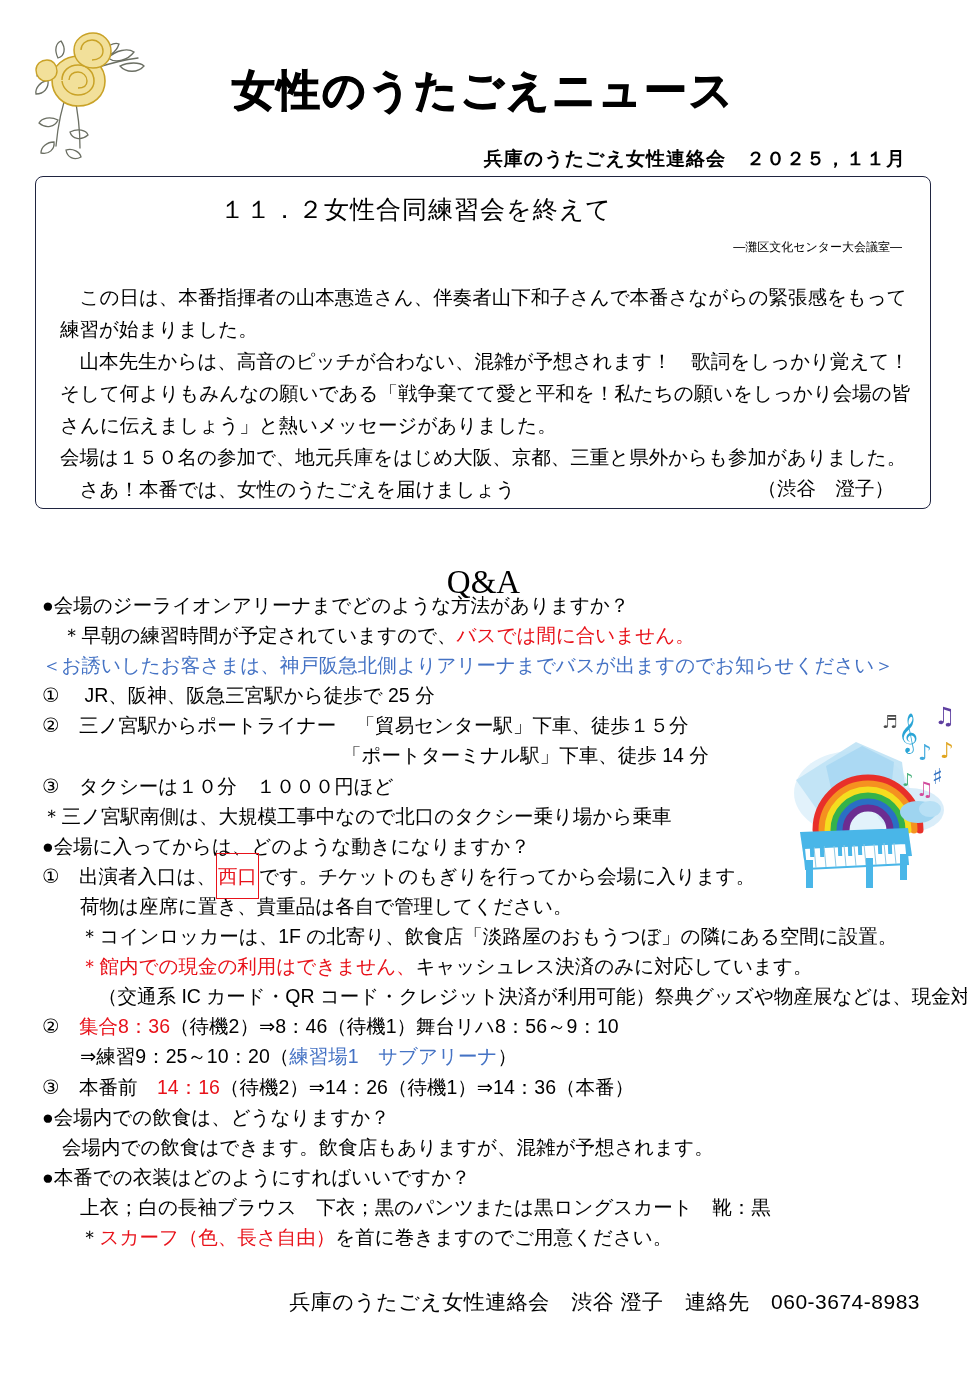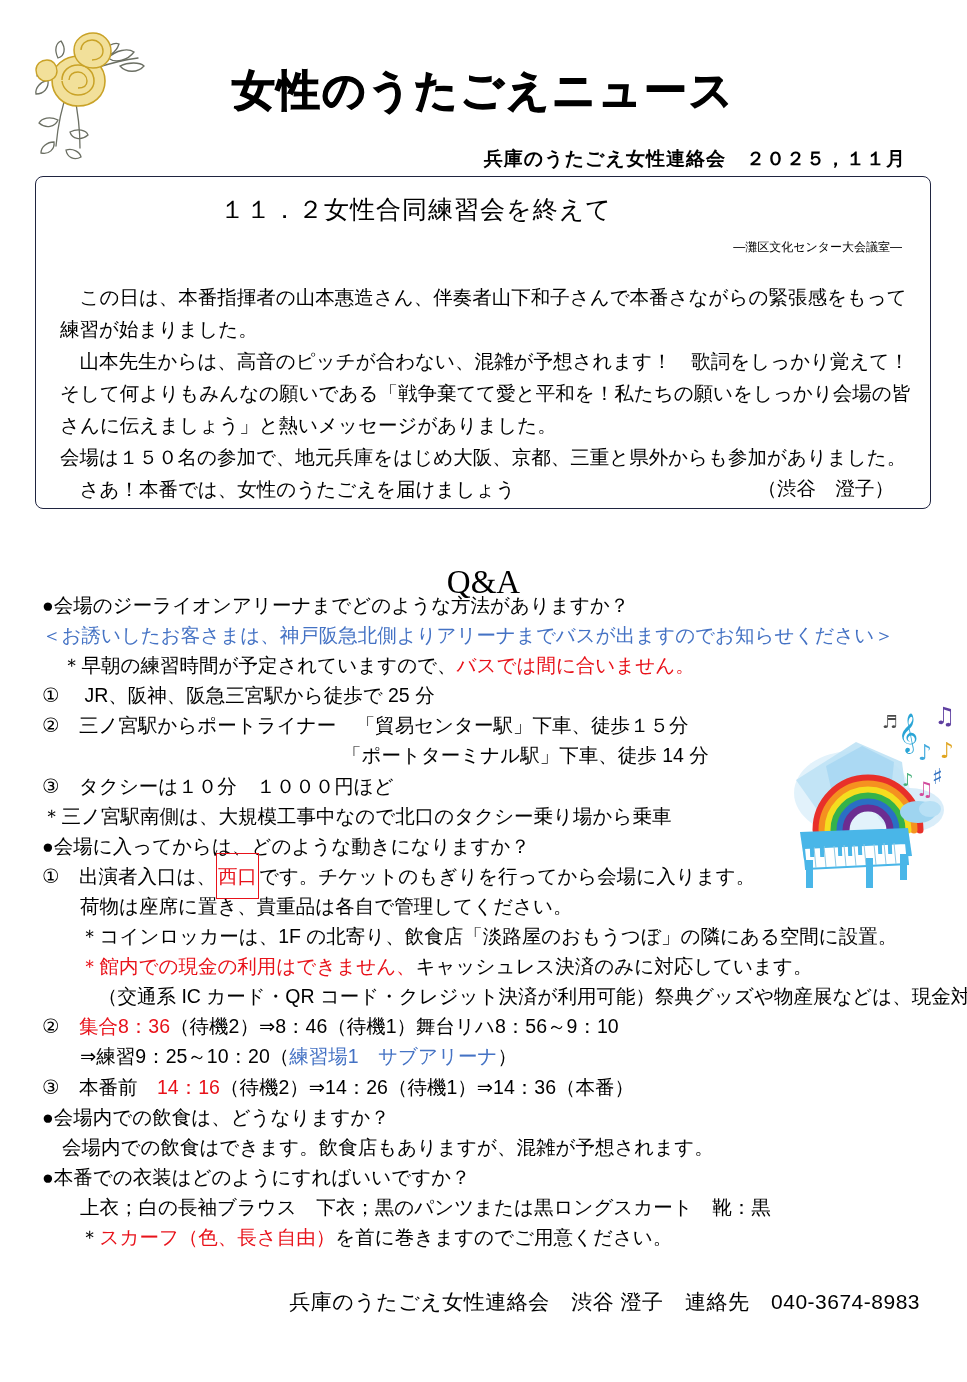--- a/index.html
+++ b/index.html
@@ -275,23 +275,23 @@
         <text x="92" y="40" font-size="18" fill="#4b4b4b" font-family="'DejaVu Sans',sans-serif">♬</text>
         <text x="112" y="98" font-size="18" fill="#45b07a" font-family="'DejaVu Sans',sans-serif">♪</text>
       </g>
     </svg>
   </div>
 
   <div class="qa-body">
 
     <p class="ln">●会場のジーライオンアリーナまでどのような方法がありますか？</p>
 
+    <p class="ln i1"><span>＊早朝の練習時間が予定されていますので、</span><span class="red">バスでは間に合いません。</span></p>
+
     <p class="ln blue">＜お誘いしたお客さまは、神戸阪急北側よりアリーナまでバスが出ますのでお知らせください＞</p>
-
-    <p class="ln i1"><span>＊早朝の練習時間が予定されていますので、</span><span class="red">バスでは間に合いません。</span></p>
 
     <p class="ln">①　 JR、阪神、阪急三宮駅から徒歩で 25 分</p>
     <p class="ln">②　三ノ宮駅からポートライナー　「貿易センター駅」下車、徒歩１５分</p>
     <p class="ln i-far">「ポートターミナル駅」下車、徒歩 14 分</p>
     <p class="ln">③　タクシーは１０分　１０００円ほど</p>
     <p class="ln">＊三ノ宮駅南側は、大規模工事中なので北口のタクシー乗り場から乗車</p>
 
     <p class="ln">●会場に入ってからは、どのような動きになりますか？</p>
 
     <p class="ln"><span>①　出演者入口は、</span><span class="boxed-red">西口</span><span>です。チケットのもぎりを行ってから会場に入ります。</span></p>
@@ -312,15 +312,15 @@
     <p class="ln">●会場内での飲食は、どうなりますか？</p>
     <p class="ln i1">会場内での飲食はできます。飲食店もありますが、混雑が予想されます。</p>
 
     <p class="ln">●本番での衣装はどのようにすればいいですか？</p>
     <p class="ln i2">上衣；白の長袖ブラウス　下衣；黒のパンツまたは黒ロングスカート　靴：黒</p>
 
     <p class="ln i2"><span>＊</span><span class="red">スカーフ（色、長さ自由）</span><span>を首に巻きますのでご用意ください。</span></p>
 
   </div>
 
-  <div class="footer-line">兵庫のうたごえ女性連絡会　渋谷 澄子　連絡先　040-3674-8983</div>
+  <div class="footer-line">兵庫のうたごえ女性連絡会　渋谷 澄子　連絡先　060-3674-8983</div>
 
 </div>
 
 </body></html>

